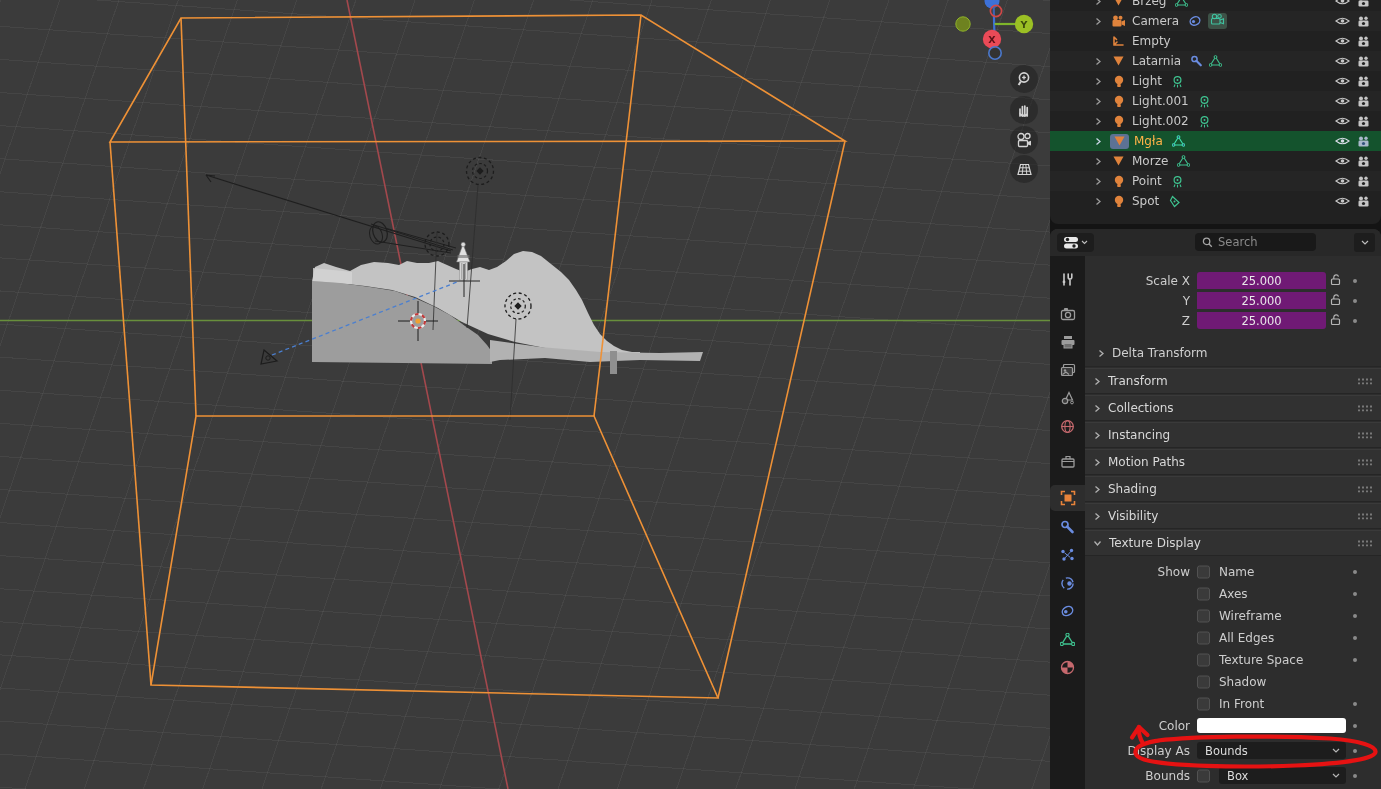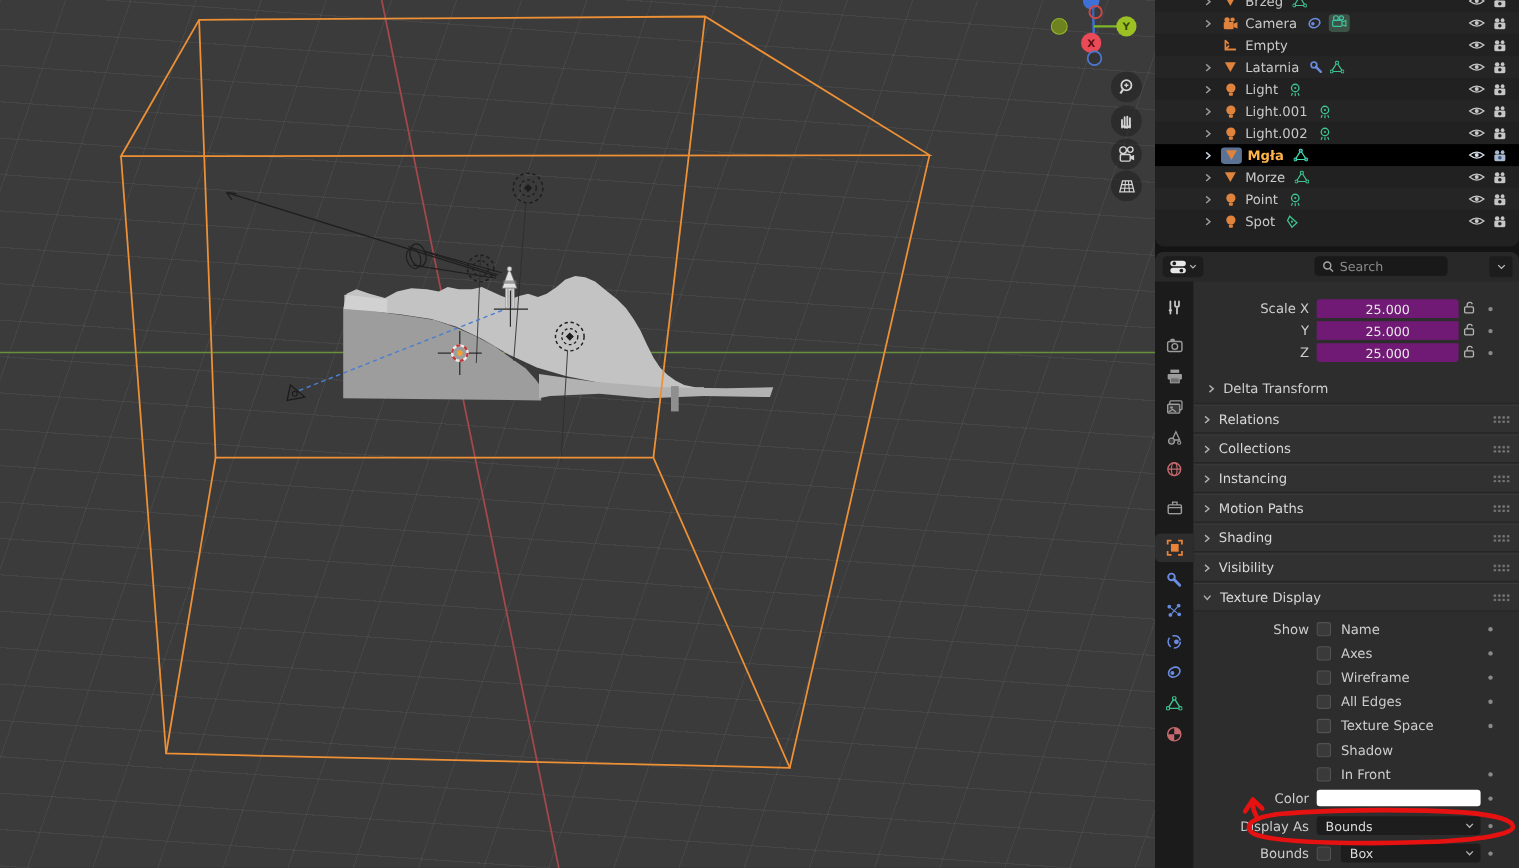--- a/index.html
+++ b/index.html
@@ -9,21 +9,21 @@
     background-image:
       repeating-linear-gradient(109deg, rgba(255,255,255,.05) 0 1px, transparent 1px 56px),
       repeating-linear-gradient(184deg, rgba(255,255,255,.05) 0 1px, transparent 1px 33px);}
   .scene{position:absolute;left:0;top:0;}
   .nav-gizmo{position:absolute;left:946px;top:0;}
   .vp-btn{position:absolute;left:1010px;width:28px;height:28px;border-radius:50%;background:rgba(30,30,30,.5);display:flex;align-items:center;justify-content:center;}
   
   .outliner{position:absolute;left:1050px;top:0;width:331px;height:224px;background:#212121;border-radius:0 0 8px 8px;overflow:hidden;}
   .ol-row{position:absolute;left:0;width:100%;height:20px;display:flex;align-items:center;padding:0 11px 0 44px;box-sizing:border-box;font-size:12px;color:#c9c9c9;}
   .ol-row.alt{background:#252525;}
-  .ol-row.sel{background:#000000;font-weight:bold;}
+  .ol-row.sel{background:#14532d;}
   .ol-row.sel .ol-label{color:#ffb348;}
   .chev-slot{width:16px;flex:0 0 16px;display:flex;align-items:center;}
   .ol-icon{width:17px;flex:0 0 17px;height:15px;margin-right:5px;display:flex;align-items:center;justify-content:center;}
   .ol-label{margin-right:9px;white-space:nowrap;}
   .data-icons{display:flex;gap:6px;align-items:center;}
   .ol-right{margin-left:auto;display:flex;gap:7px;align-items:center;}
   .selbox{background:#5c7294;border-radius:3px;padding:0 1px;}
   
   .props{position:absolute;left:1050px;top:229px;width:331px;height:560px;background:#2d2d2d;border-radius:8px 8px 0 0;overflow:hidden;}
   .props-header{position:absolute;top:0;left:0;right:0;height:27px;background:#282828;}
@@ -711,21 +711,21 @@
             <path d="M2.5,1.5 L6,4.5 L2.5,7.5" stroke="#b0b0b0" stroke-width="1.3" fill="none"></path>
           </svg>
         <span>Delta Transform</span>
       </div>
       <div style="position:absolute;top:110px;left:0;width:100%;height:1px;background:#262626;"></div>
 
       <div class="phead" style="top:112px;">
         <svg width="8" height="9">
             <path d="M2.5,1.5 L6,4.5 L2.5,7.5" stroke="#b0b0b0" stroke-width="1.3" fill="none"></path>
           </svg>
-        <span>Relations</span>
+        <span>Transform</span>
         <span class="dragdots"></span>
       </div>
       <div class="phead" style="top:139px;">
         <svg width="8" height="9">
             <path d="M2.5,1.5 L6,4.5 L2.5,7.5" stroke="#b0b0b0" stroke-width="1.3" fill="none"></path>
           </svg>
         <span>Collections</span>
         <span class="dragdots"></span>
       </div>
       <div class="phead" style="top:166px;">

